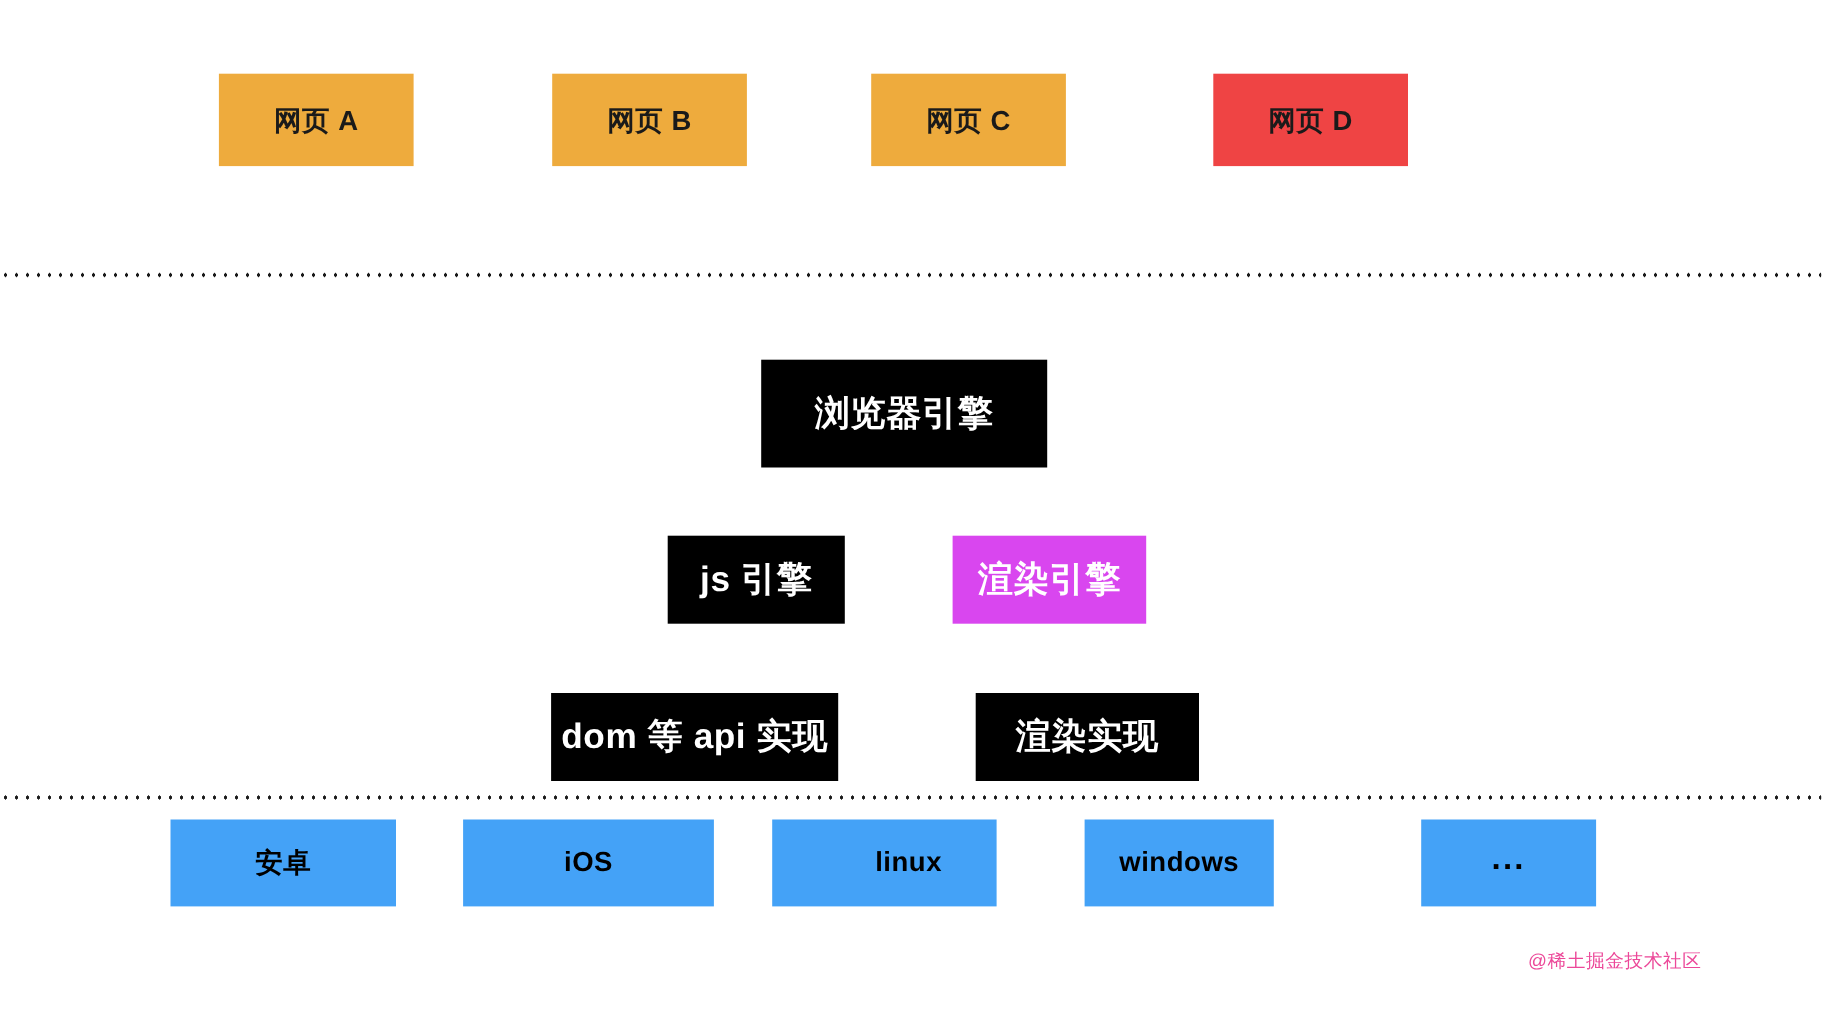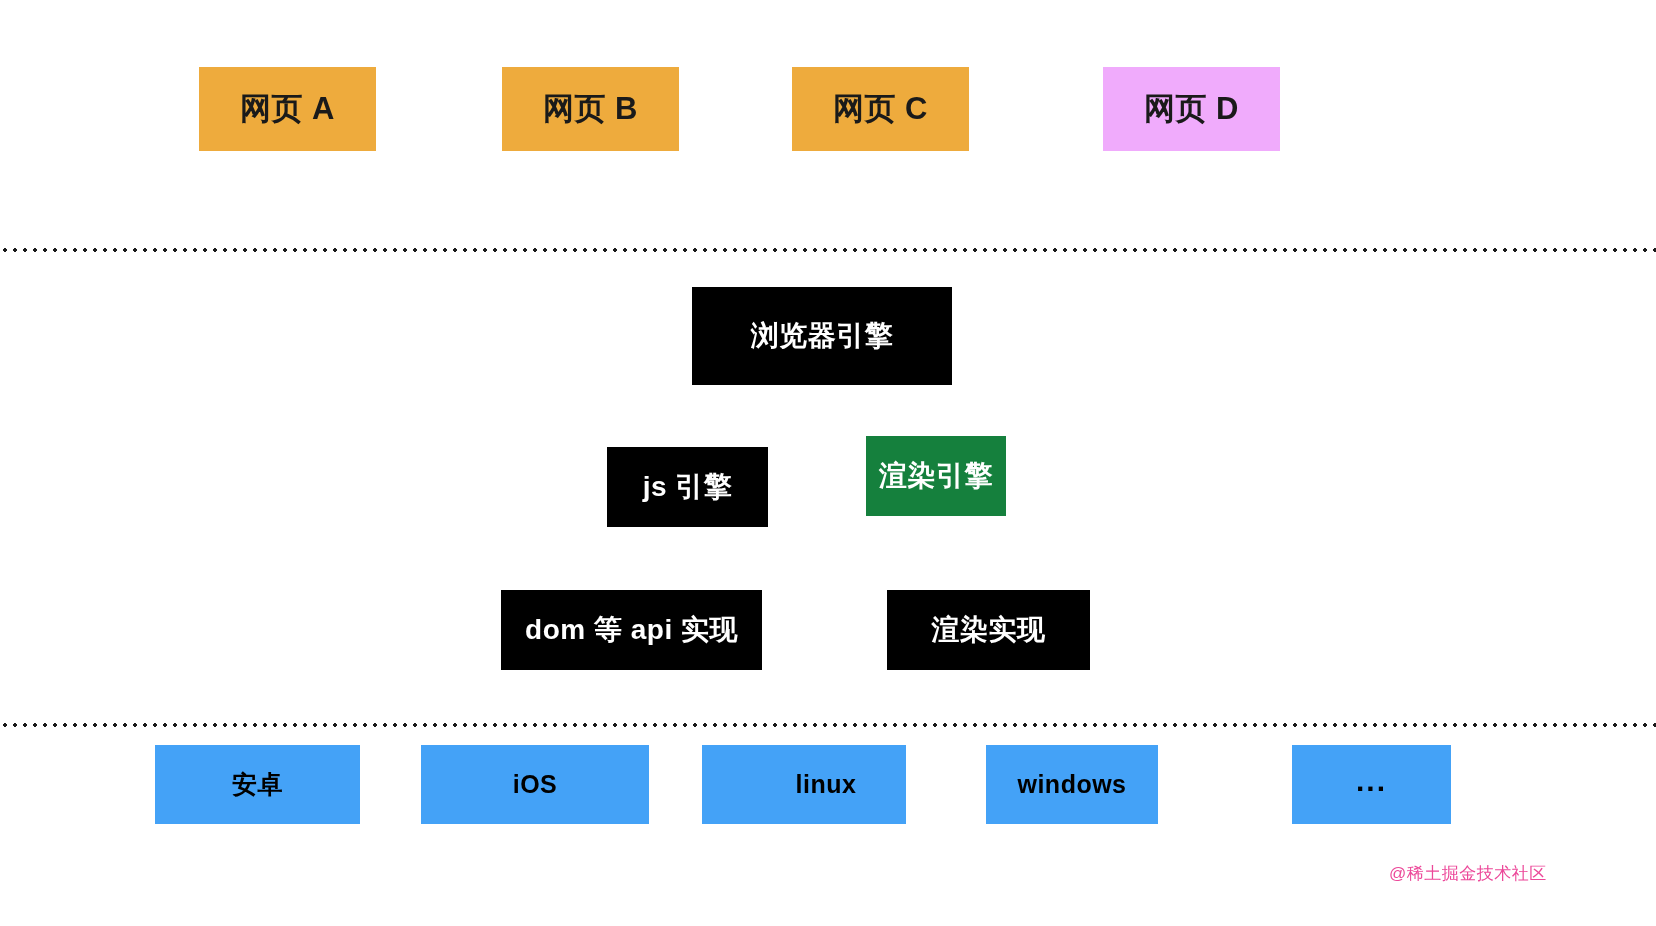--- a/index.html
+++ b/index.html
@@ -23,26 +23,27 @@
     align-items: center;
     justify-content: center;
     box-sizing: border-box;
     font-weight: 700;
     letter-spacing: 0.5px;
     white-space: nowrap;
   }
   .node.web {
     background: #eeab3d;
     color: #1a1a1a;
-    font-size: 31px;
+    font-size: 25px;
   }
   .node.engine {
     background: #000000;
     color: #ffffff;
-    font-size: 28px;
+    font-size: 32px;
+    margin-top: 40px;
   }
   .node.os {
     background: #44a2f7;
     color: #000000;
     font-size: 25px;
   }
   .node.os.ellipsis {
     font-size: 30px;
     letter-spacing: 2px;
     padding-bottom: 8px;
@@ -67,27 +68,27 @@
   }
 </style>
 </head>
 <body>
 
 <div id="canvas" style="background: rgb(255, 255, 255);">
 
   <div class="node web" style="left: 199px; top: 67px; width: 177px; height: 84px; background: rgb(238, 171, 61);">网页 A</div>
   <div class="node web" style="left: 792px; top: 67px; width: 177px; height: 84px; background: rgb(238, 171, 61);">网页 C</div>
   <div class="node web" style="left: 502px; top: 67px; width: 177px; height: 84px; background: rgb(238, 171, 61);">网页 B</div>
-  <div class="node web" style="left: 1103px; top: 67px; width: 177px; height: 84px; background: #f0abfc;">网页 D</div>
+  <div class="node web" style="left: 1103px; top: 67px; width: 177px; height: 84px; background: #ef4444;">网页 D</div>
 
   <div class="divider" style="top: 248px;"></div>
 
   <div class="node engine" style="left: 692px; top: 287px; width: 260px; height: 98px; background: rgb(0, 0, 0); color: rgb(255, 255, 255);">浏览器引擎</div>
   <div class="node engine" style="left: 607px; top: 447px; width: 161px; height: 80px; background: rgb(0, 0, 0); color: rgb(255, 255, 255); text-align: center;">js 引擎</div>
-  <div class="node engine" style="left: 866px; top: 436px; width: 140px; height: 80px; background: #15803d; color: rgb(255, 255, 255);">渲染引擎</div>
+  <div class="node engine" style="left: 866px; top: 447px; width: 176px; height: 80px; background: #d946ef; color: rgb(255, 255, 255);">渲染引擎</div>
   <div class="node engine" style="left: 501px; top: 590px; width: 261px; height: 80px; background: rgb(0, 0, 0); color: rgb(255, 255, 255);">dom 等 api 实现</div>
   <div class="node engine" style="left: 887px; top: 590px; width: 203px; height: 80px; background: rgb(0, 0, 0); color: rgb(255, 255, 255);">渲染实现</div>
 
   <div class="divider" style="top: 723px;"></div>
 
   <div class="node os" style="left: 155px; top: 745px; width: 205px; height: 79px; background: rgb(68, 162, 247);">安卓</div>
   <div class="node os" style="left: 421px; top: 745px; width: 228px; height: 79px; background: rgb(68, 162, 247);">iOS</div>
   <div class="node os" style="left: 702px; top: 745px; width: 204px; height: 79px; background: rgb(68, 162, 247); padding-left: 44px;">linux</div>
   <div class="node os" style="left: 986px; top: 745px; width: 172px; height: 79px; background: rgb(68, 162, 247);">windows</div>
   <div class="node os ellipsis" style="left: 1292px; top: 745px; width: 159px; height: 79px; background: rgb(68, 162, 247);">...</div>

